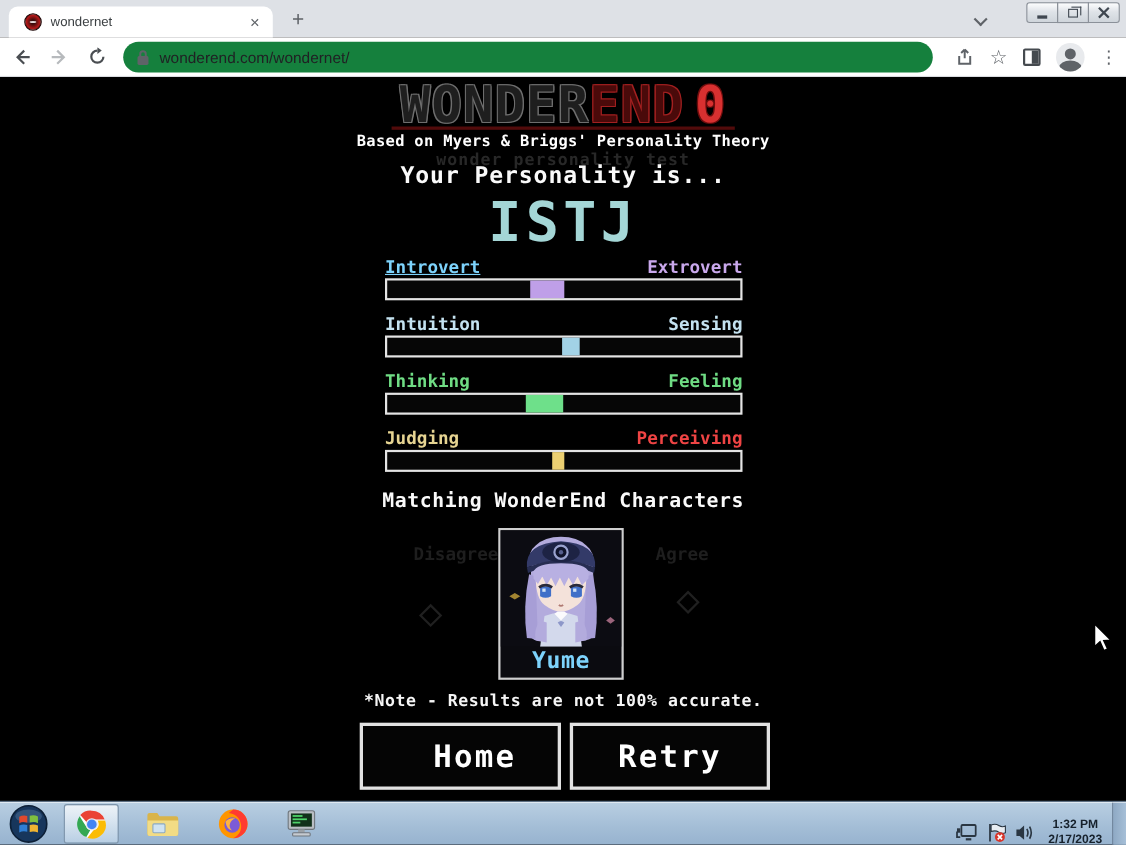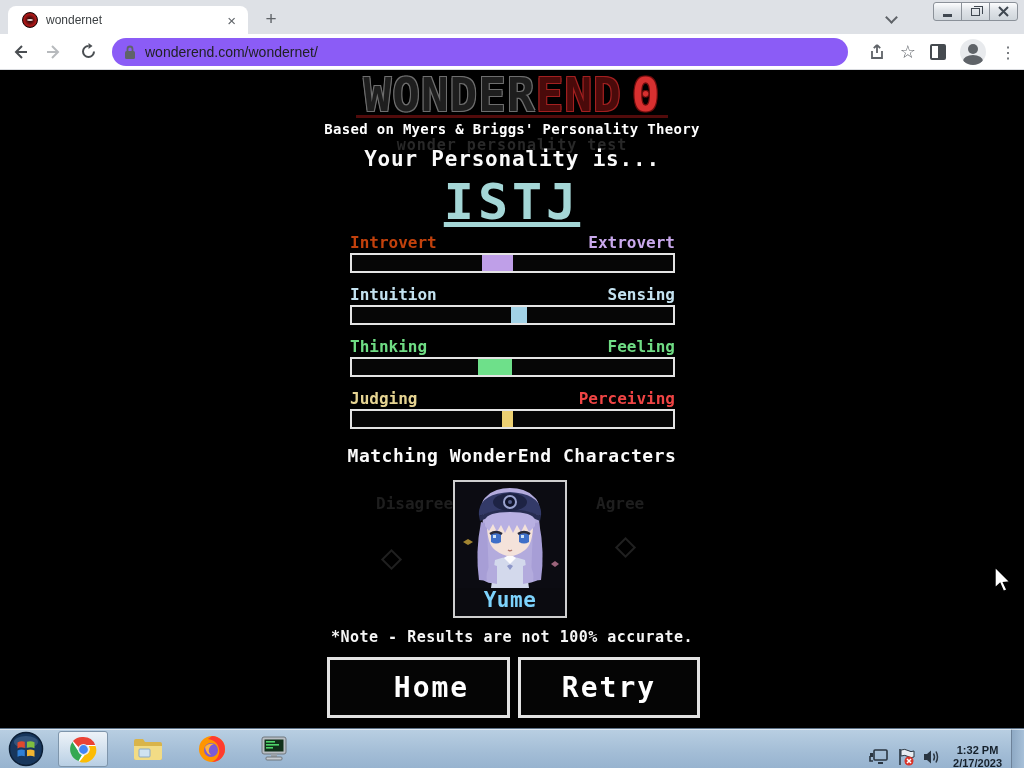--- a/index.html
+++ b/index.html
@@ -26,21 +26,21 @@
              margin-left:-1px; display:flex; align-items:center; justify-content:center; }
   .win-btn:first-child { border-radius:3px 0 0 3px; }
   .win-btn:last-child { border-radius:0 3px 3px 0; }
   .glyph-min { width:9px; height:3px; background:#3f4750; margin-top:8px; }
   .glyph-restore { width:9px; height:8px; border:1px solid #3f4750; position:relative; background:transparent; }
   .glyph-restore::before { content:""; position:absolute; left:2px; top:-3px; width:8px; height:7px; border:1px solid #3f4750; border-bottom:none; border-left:none; }
 
   .toolbar { position:absolute; top:34px; left:0; width:1024px; height:36px; background:#ffffff;
              display:flex; align-items:center; border-bottom:1px solid #dadce0; }
   .nav-ico { width:28px; height:28px; display:flex; align-items:center; justify-content:center; margin-left:6px; border-radius:50%; }
-  .addr { position:absolute; left:112px; top:4px; width:736px; height:28px; background:#8b5cf6; border-radius:14px;
+  .addr { position:absolute; left:112px; top:4px; width:736px; height:28px; background:#15803d; border-radius:14px;
           display:flex; align-items:center; padding:0 12px; }
   .addr-url { font-size:14px; color:#202124; margin-left:9px; }
   .right-icos { position:absolute; right:8px; top:4px; height:28px; display:flex; align-items:center; gap:14px; }
   .star-ico { font-size:18px; color:#5f6368; }
   .menu-ico { font-size:16px; color:#5f6368; letter-spacing:0; }
   .sidebar-ico { width:16px; height:16px; border:2px solid #454a4f; border-radius:2px; position:relative; }
   .sidebar-ico::after { content:""; position:absolute; right:0; top:0; width:6px; height:12px; background:#454a4f; }
   .avatar-ico { width:26px; height:26px; border-radius:50%; background:#e8eaed; position:relative; overflow:hidden; }
   .avatar-ico::before { content:""; position:absolute; left:8px; top:5px; width:10px; height:10px; border-radius:50%; background:#5f6368; }
   .avatar-ico::after { content:""; position:absolute; left:3px; top:16px; width:20px; height:12px; border-radius:50% 50% 0 0; background:#5f6368; }
@@ -55,21 +55,21 @@
   .logo-wonder { color:#1e1e1e; text-shadow:-1px -1px 0 #6e6e6e, 1px -1px 0 #6e6e6e, -1px 1px 0 #6e6e6e, 1px 1px 0 #6e6e6e; }
   .logo-end { color:#4a0a0a; text-shadow:-1px -1px 0 #a32020, 1px -1px 0 #a32020, -1px 1px 0 #a32020, 1px 1px 0 #a32020;text-align:center; }
   .logo-zero { color:#d83030; text-shadow:-1px -1px 0 #6e0d0d, 1px -1px 0 #6e0d0d, -1px 1px 0 #6e0d0d, 1px 1px 0 #6e0d0d; margin-left:10px; }
   .logo-underline { top:45px; left:356px; width:312px; height:3px; background:#520b0b; }
   .ghost-echo { top:66px; font-size:15px; letter-spacing:1px; color:#282828; }
   .ghost-word { top:424px; font-size:16px; color:#1e1e1e; }
   .ghost-diamond { width:15px; height:15px; border:2px solid #202020; transform:rotate(45deg); }
 
   .subtitle { top:51px; font-size:14px; color:#ffffff; letter-spacing:0.3px; }
   .heading  { top:77px; font-size:21px; color:#fafafa; letter-spacing:0.8px; }
-  .result   { top:103px; font-size:50px; letter-spacing:4px;text-decoration:underline; }
+  .result   { top:103px; font-size:50px; letter-spacing:4px; }
 
   .sl-labels { left:350px; width:325px; display:flex; justify-content:space-between; font-size:16px; }
   .sl-bar { left:350px; width:325px; height:20px; border:2px solid #e4e4e4; background:#060606; }
   .sl-marker { position:absolute; top:0; height:16px; }
 
   .matching { top:375px; font-size:18px; color:#fafafa; letter-spacing:0.5px; }
 
   .char-card { left:453px; top:410px; width:114px; height:138px; border:2px solid #cfcfcf; background:#0b0b10; }
   .char-img { position:absolute; left:0; top:0; width:110px; height:106px; }
   .char-name { position:absolute; left:0; bottom:4px; width:110px; text-align:center; font-size:21px; color:#7dd3fc; letter-spacing:0.5px; }
@@ -168,21 +168,21 @@
     <div class="abs ghost-diamond" style="left:618px; top:470px;"></div>
 
     <div class="abs ctr logo-line"><span class="logo-wonder">WONDER</span><span class="logo-end">END</span><span class="logo-zero">0</span></div>
     <div class="abs logo-underline"></div>
 
     <div class="abs ctr subtitle">Based on Myers &amp; Briggs' Personality Theory</div>
     <div class="abs ctr heading">Your Personality is...</div>
     <div class="abs ctr result" style="color: rgb(164, 214, 214);">ISTJ</div>
 
     <div class="abs sl-labels" style="top:163px;">
-      <span style="color: #c2410c;">Introvert</span>
+      <span style="color: #7dd3fc; text-decoration: underline;">Introvert</span>
       <span style="color: rgb(201, 168, 236);">Extrovert</span>
     </div>
     <div class="abs sl-bar" style="top:183px;">
       <div class="sl-marker" style="left: 130px; width: 31px; background: rgb(191, 159, 232);"></div>
     </div>
 
     <div class="abs sl-labels" style="top:215px;">
       <span style="color: rgb(196, 226, 240);">Intuition</span>
       <span style="color: rgb(196, 226, 240);">Sensing</span>
     </div>

